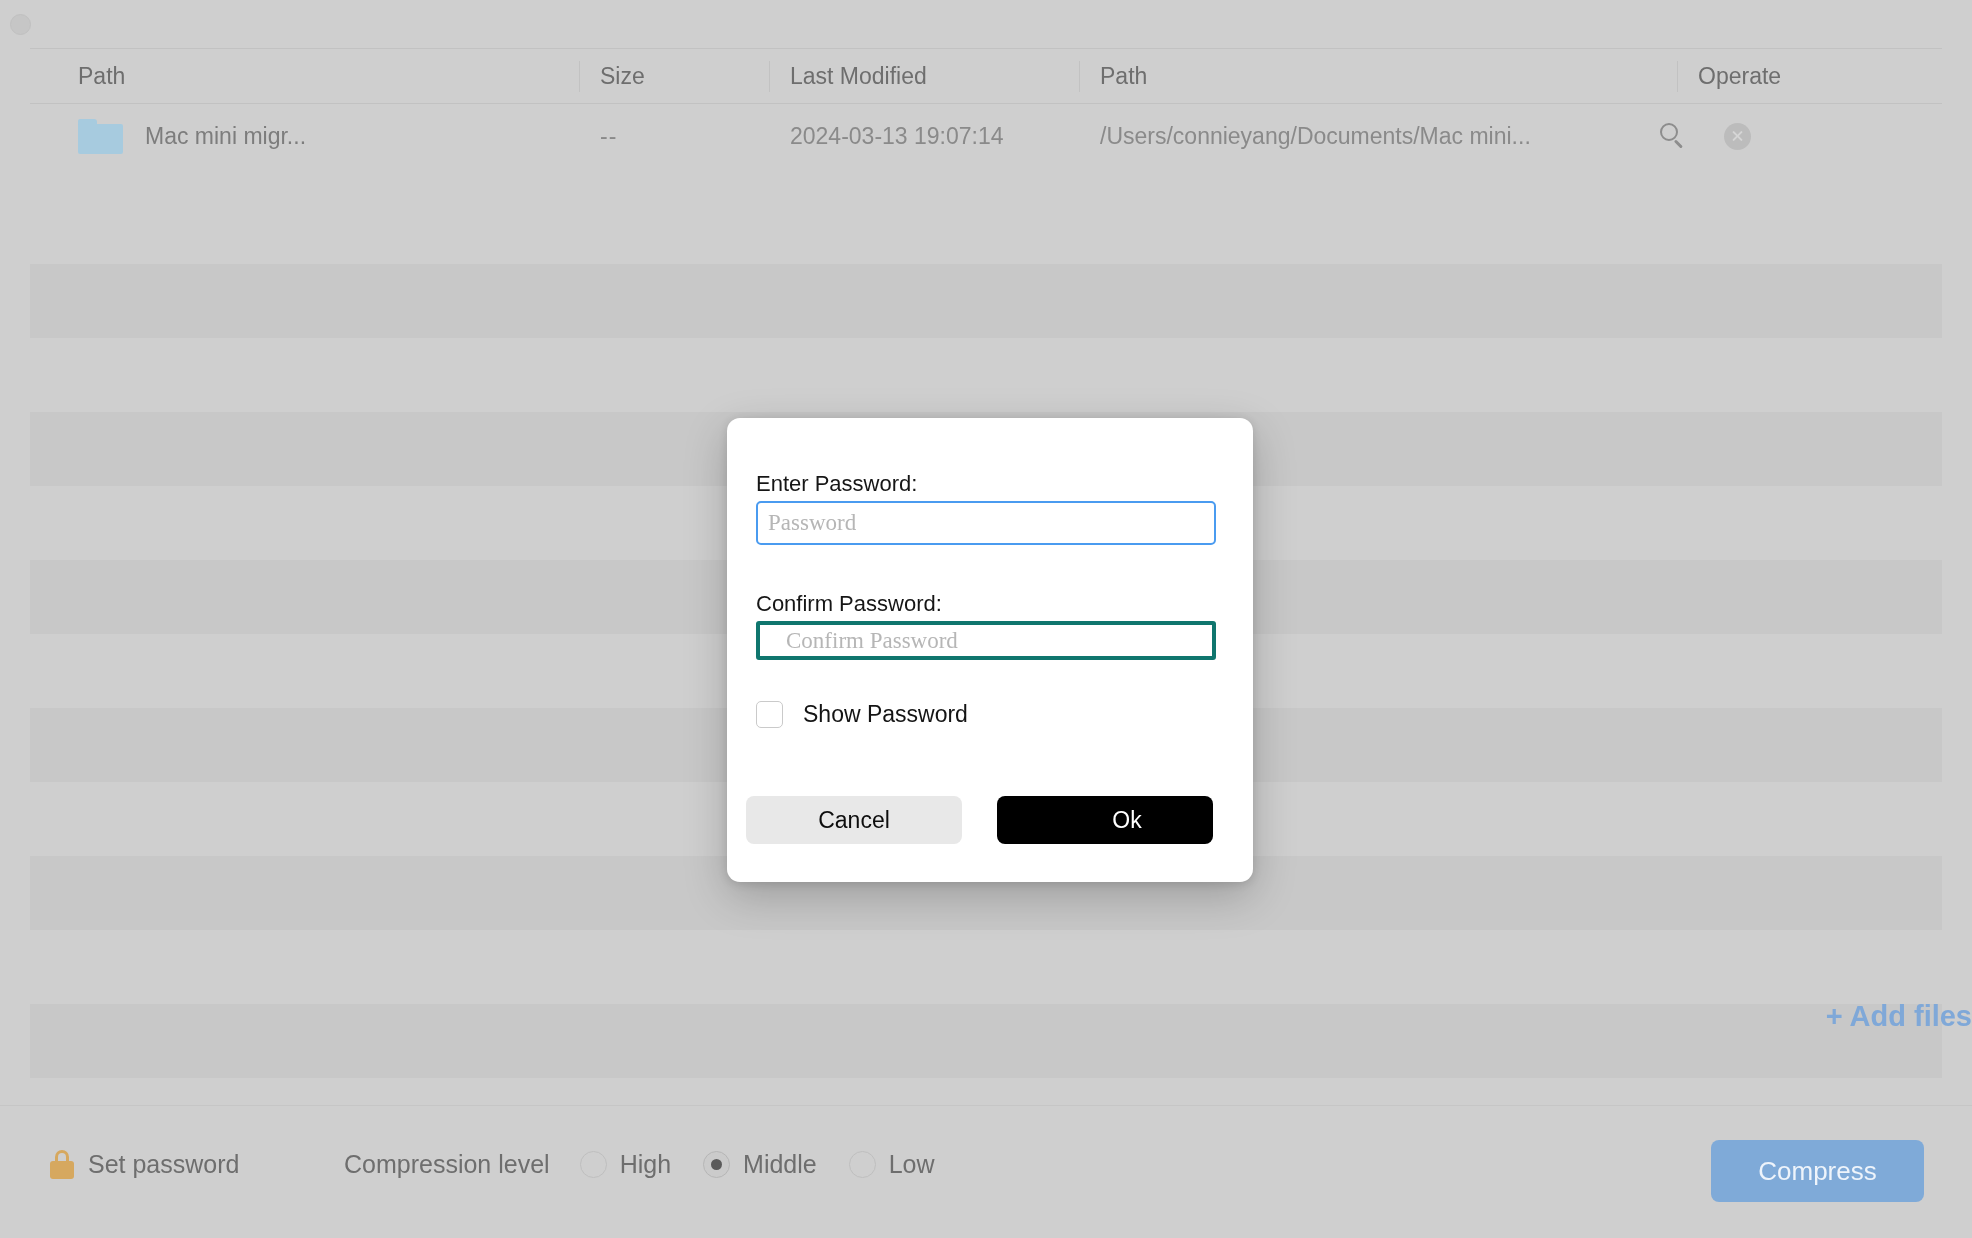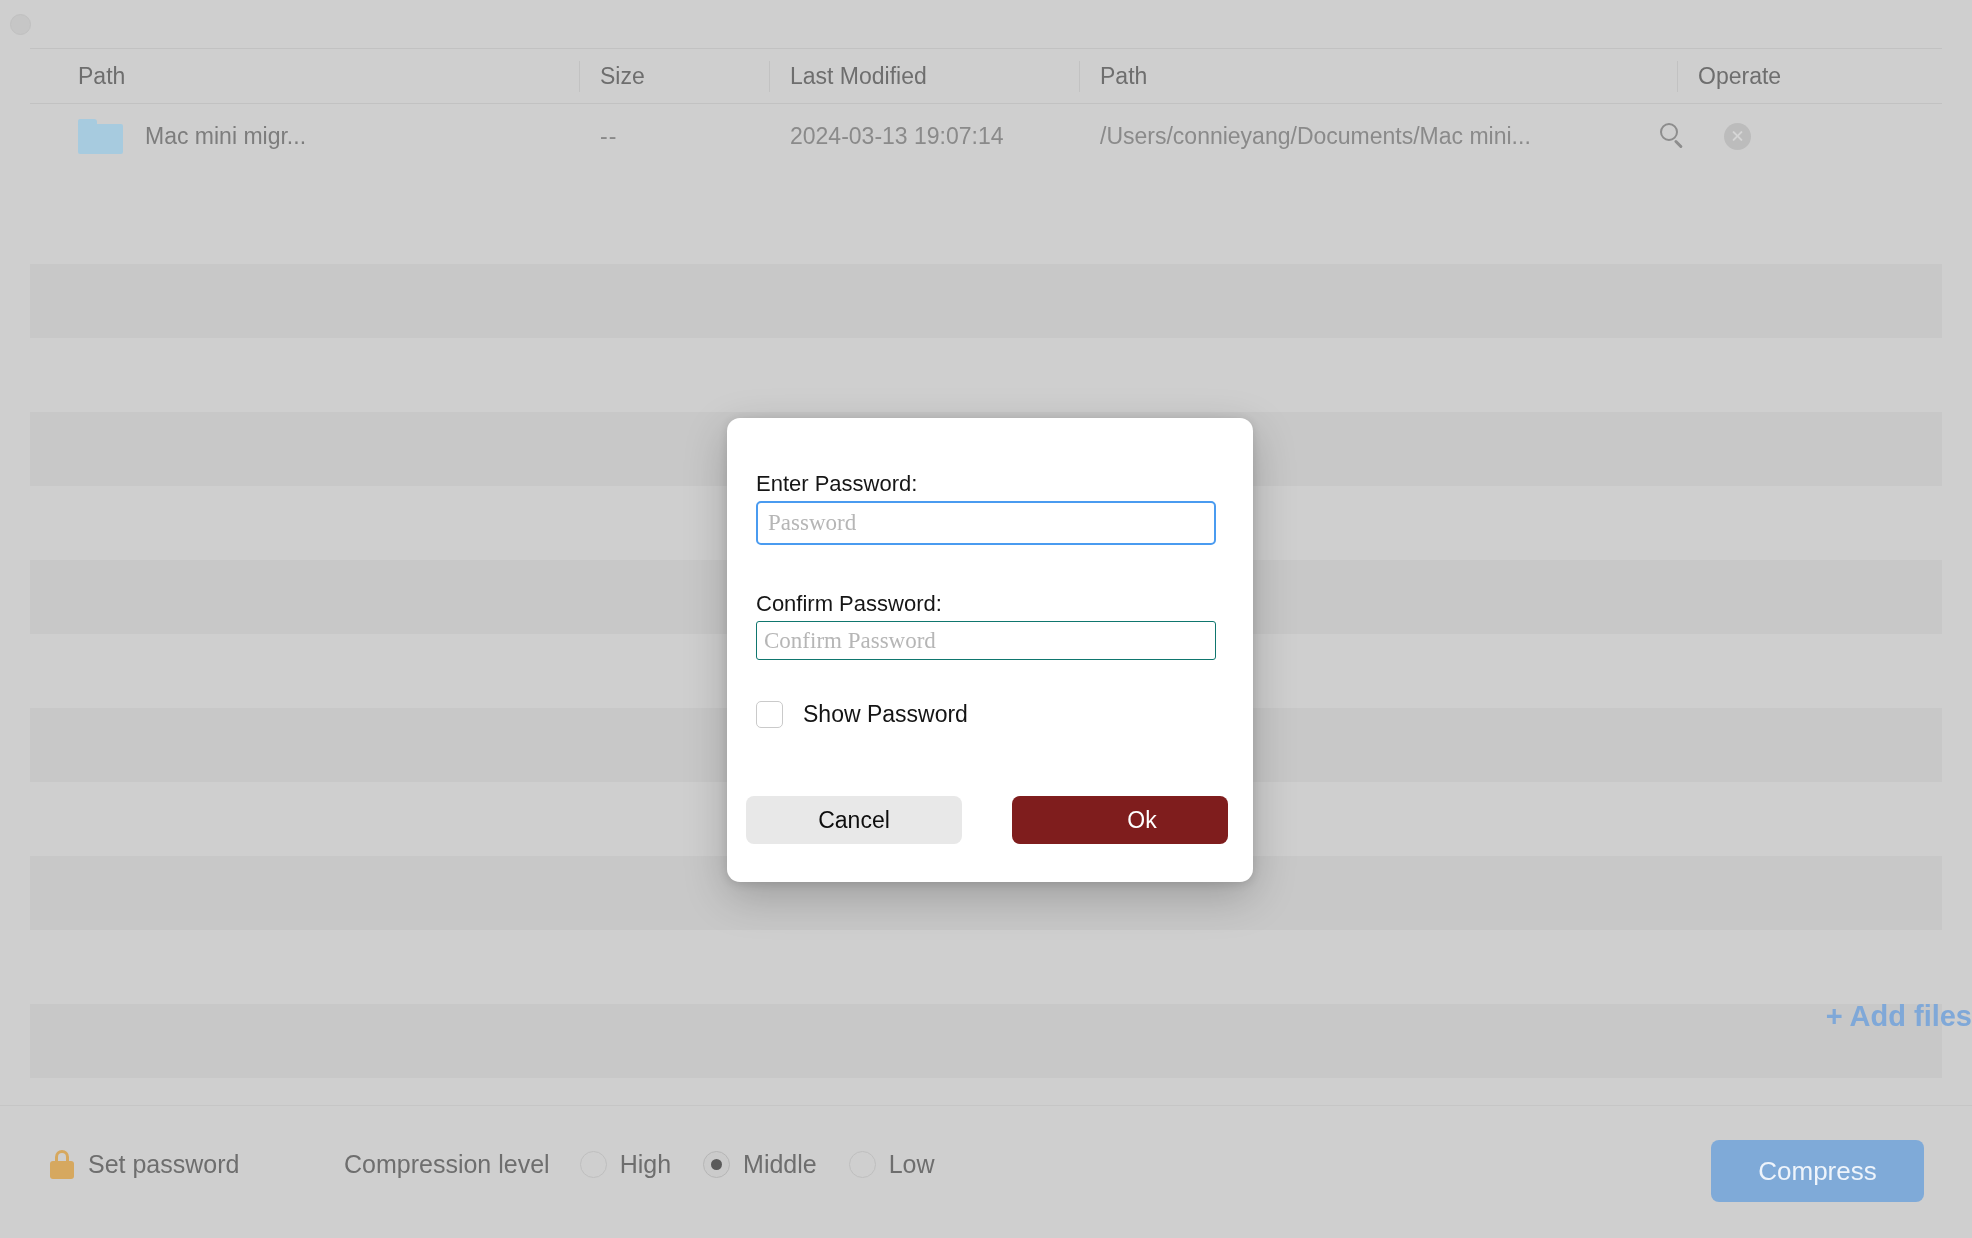--- a/index.html
+++ b/index.html
@@ -324,23 +324,23 @@
   #password-input {
     top: 83px;
     height: 44px;
     border: 2.5px solid #4a9bf0;
     border-radius: 5px;
     padding: 0 10px;
   }
   #confirm-password-input {
     top: 203px;
     height: 39px;
-    border: 1px solid #0f766e;
+    border: 4px solid #0f766e;
     border-radius: 3px;
-    padding: 0 7px;
+    padding: 0 26px;
   }
   .text-input::placeholder { color: #b6b6b6; }
 
   #show-password-row {
     position: absolute;
     left: 29px; top: 283px;
     display: flex;
     align-items: center;
     gap: 20px;
     cursor: pointer;
@@ -370,23 +370,23 @@
     align-items: center;
     justify-content: center;
   }
   #cancel-button {
     left: 19px;
     width: 216px;
     background: #e8e8e8;
     color: #0d0d0d;
   }
   #ok-button {
-    left: 285px;
+    left: 270px;
     width: 216px;
-    background: #7f1d1d;
+    background: #000000;
     color: #ffffff;
     padding-left: 44px;
   }
 </style>
 </head>
 <body>
 
 <div id="app-window">
 
   <div id="titlebar">

